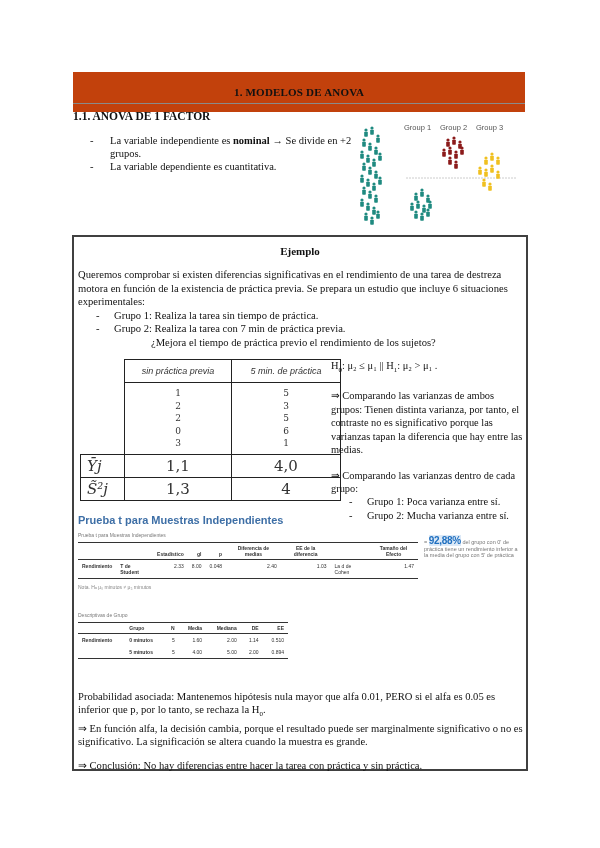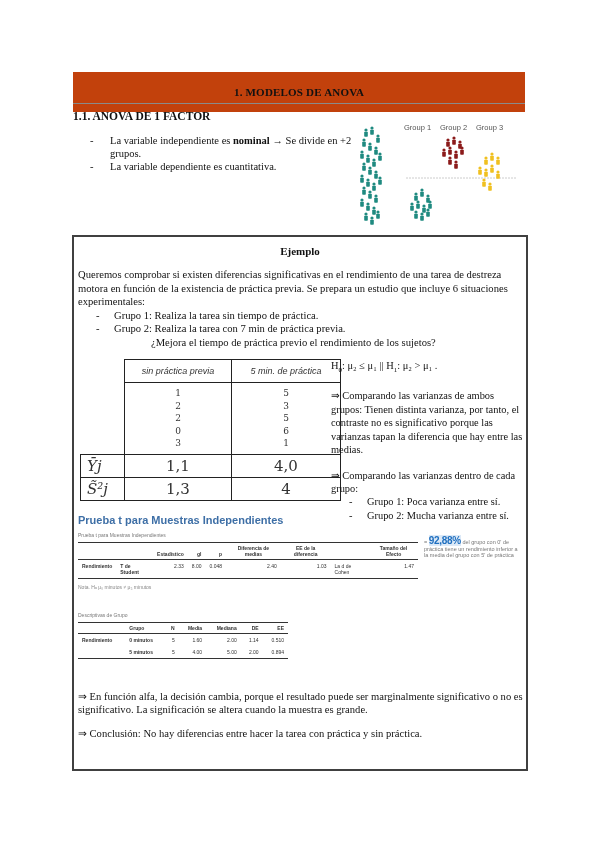--- a/index.html
+++ b/index.html
@@ -421,17 +421,18 @@
       </tr>
     </tbody>
       </table>
   </div>
 
   <div class="annot">
     <span>= </span><span class="big">92,88%</span><span> del grupo con 0' de práctica tiene un rendimiento inferior a la media del grupo con 5' de práctica</span>
   </div>
 
   <div class="bottom-text">
+    <p><span>Probabilidad asociada: Mantenemos hipótesis nula mayor que alfa 0.01, PERO si el alfa es 0.05 es inferior que p, por lo tanto, se rechaza la H</span><sub>0</sub><span>.</span></p>
     <p>⇒ En función alfa, la decisión cambia, porque el resultado puede ser marginalmente significativo o no es significativo. La significación se altera cuando la muestra es grande.</p>
     <div class="gap"></div>
     <p>⇒ Conclusión: No hay diferencias entre hacer la tarea con práctica y sin práctica.</p>
   </div>
 </div>
 
 </body></html>

